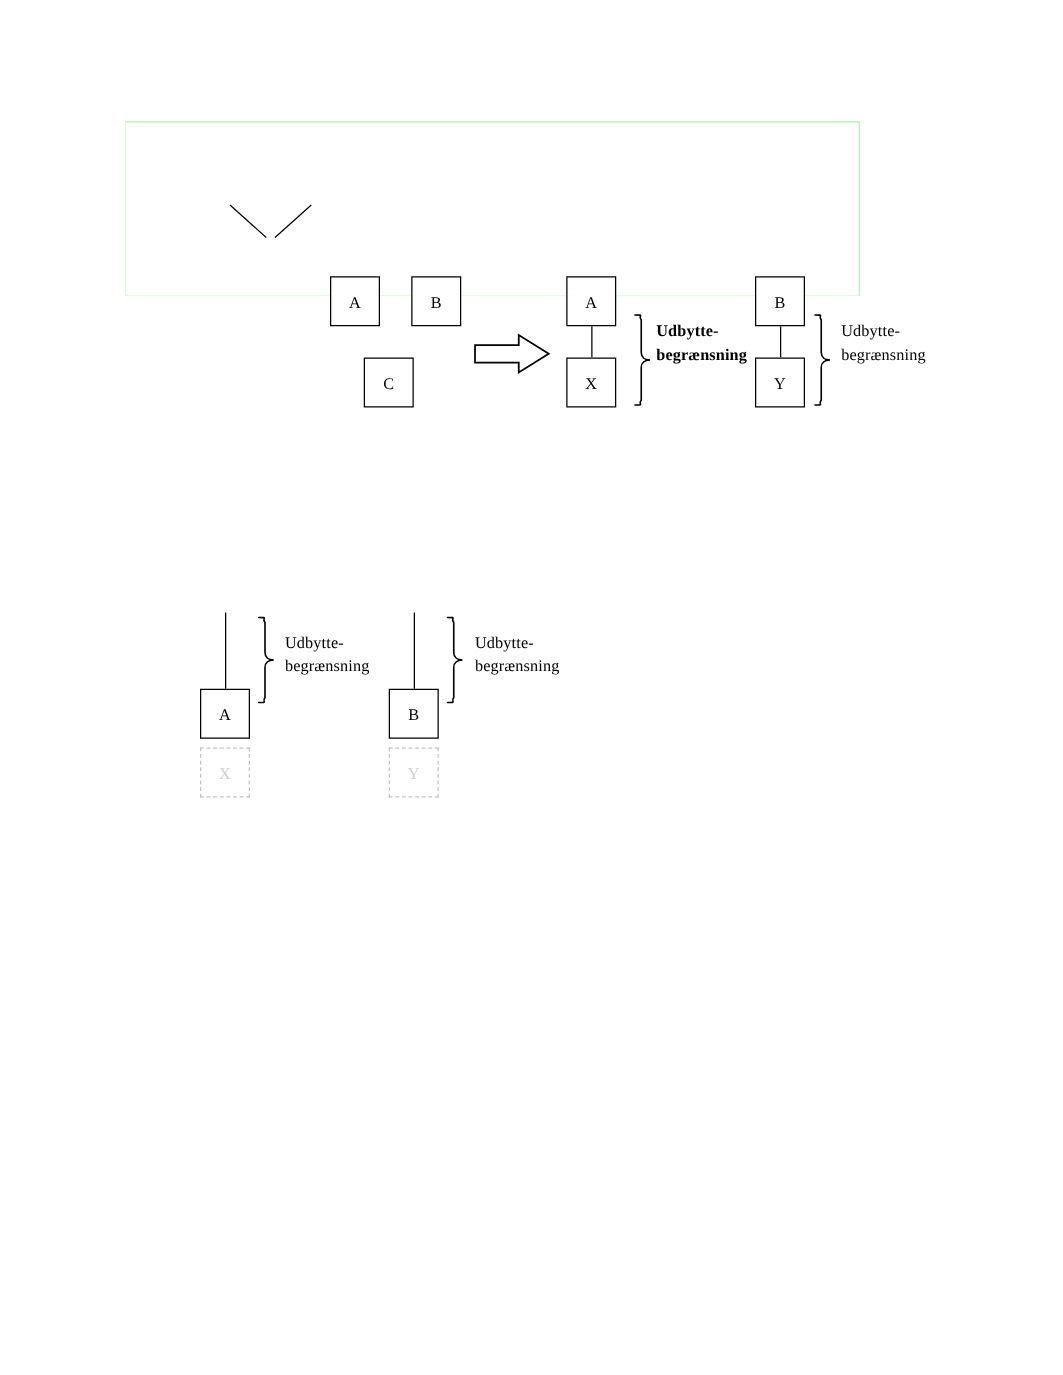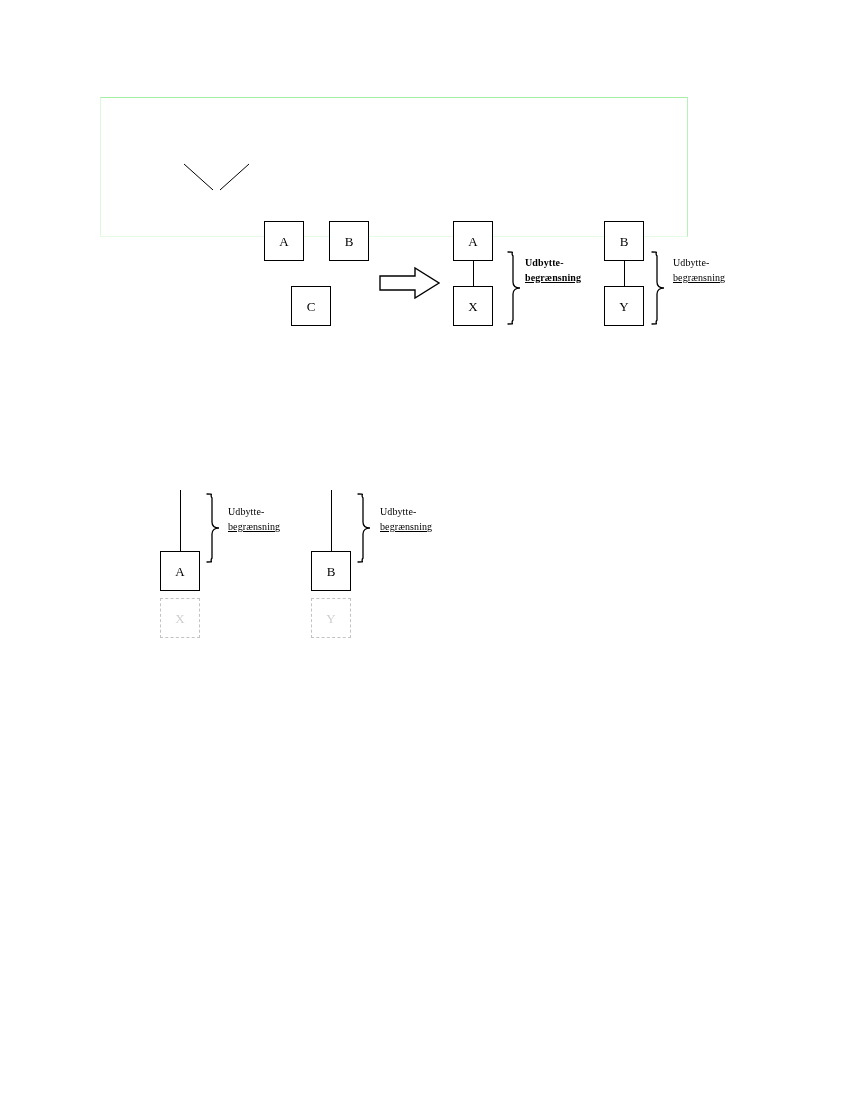--- a/index.html
+++ b/index.html
@@ -77,31 +77,30 @@
     overflow: visible;
   }
 
   .brace {
     position: absolute;
     overflow: visible;
   }
 
   .brace-label {
     position: absolute;
-    font-size: 10px;
+    font-size: 13px;
     line-height: 1.45;
     white-space: nowrap;
     letter-spacing: 0.1px;
   }
   .brace-label.emphasis {
     font-weight: 700;
   }
   .brace-label .line2 {
     display: block;
-    text-decoration: underline;
   }
 
   
   #fig-top-a    { left: 163px; top: 123px; }
   #fig-top-b    { left: 228px; top: 123px; }
   #fig-top-c    { left: 190px; top: 188px; }
 
   #fig-mid-a    { left: 352px; top: 123px; }
   #fig-mid-x    { left: 352px; top: 188px; }
   #fig-mid-link { left: 372px; top: 163px; height: 25px; }

